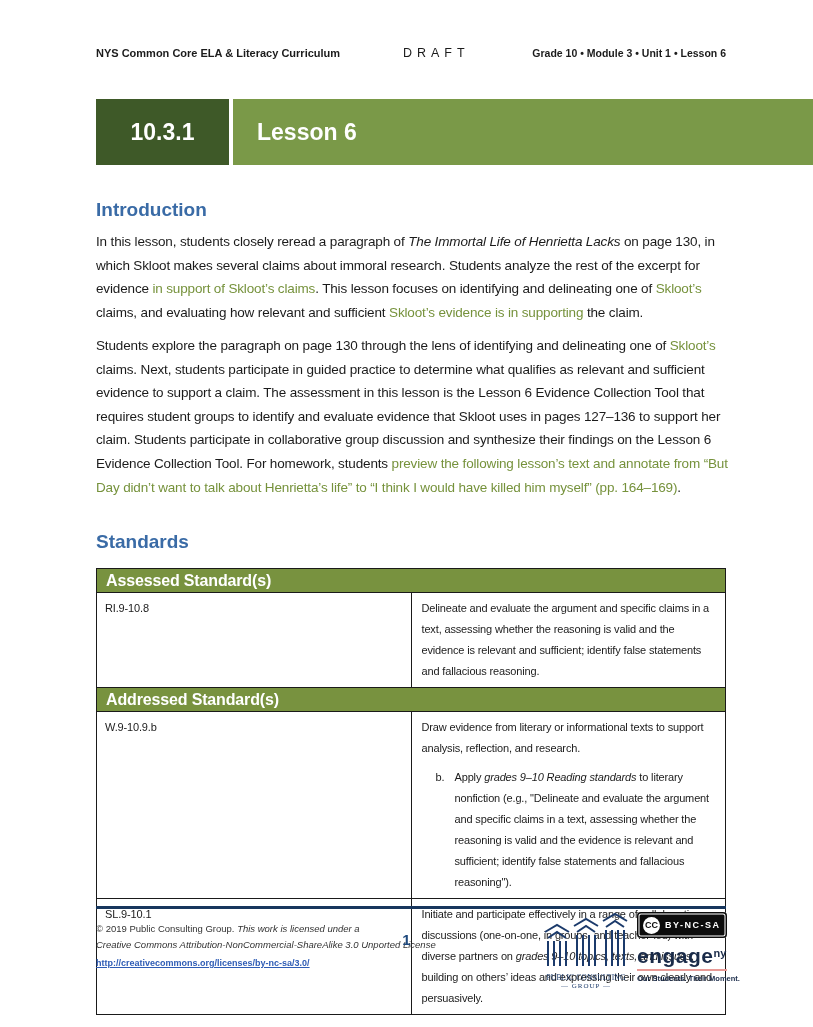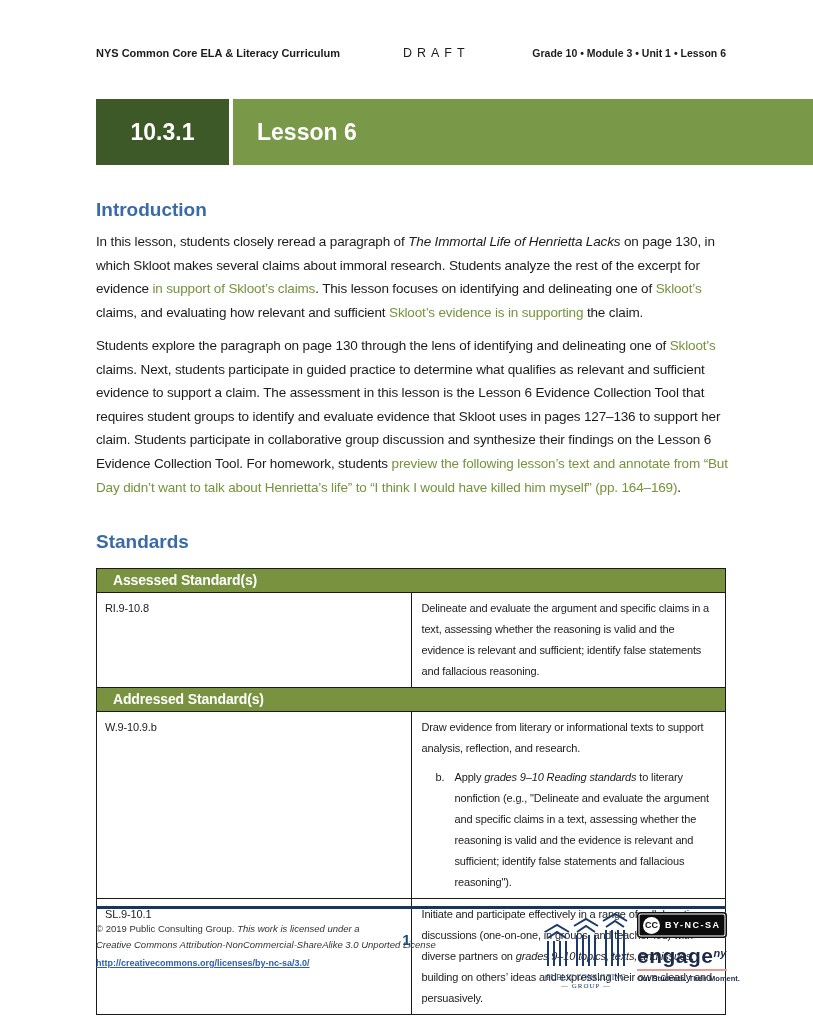--- a/index.html
+++ b/index.html
@@ -23,21 +23,21 @@
   #standards-h{top:531px;}
   .body{position:absolute;left:96px;width:632px;margin:0;font-size:13.5px;letter-spacing:-0.15px;line-height:23.6px;}
   #p1{top:230px;}
   #p2{top:334px;}
   .g{color:var(--green-text,#76923C);}
   .i{font-style:italic;}
   .b{font-weight:bold;}
   
   .standards-table{position:absolute;top:568px;left:96px;width:630px;border-collapse:collapse;table-layout:fixed;}
   .standards-table td{border:1px solid #1a1a1a;vertical-align:top;font-size:11px;letter-spacing:-0.15px;line-height:21px;}
-  .standards-table .thead{background:var(--table-header,#78923F);color:#fff;font-weight:bold;font-size:14px;padding:3px 16px;line-height:17px;}
+  .standards-table .thead{background:var(--table-header,#78923F);color:#fff;font-weight:bold;font-size:16px;padding:3px 9px;line-height:17px;}
   .standards-table .code{width:88px;padding:5px 6px 5px 8px;}
   .standards-table .desc{padding:5px 10px;}
   .cell-p{margin:0;}
   .subitem{display:flex;margin-top:8px;padding-left:14px;}
   .sub-label{width:19px;flex:0 0 19px;}
   .sub-text{flex:1;}
   
   .footer-rule{position:absolute;top:906px;left:96px;width:630px;height:3px;background:var(--navy,#17365D);}
   .footer-left{position:absolute;top:921px;left:96px;width:420px;}
   .f-line{font-size:9.5px;line-height:15.5px;color:#333;}
@@ -48,21 +48,21 @@
   .logos{position:absolute;top:912px;left:543px;width:184px;display:flex;gap:8px;}
   .pcg{width:88px;text-align:center;color:var(--logo-navy,#1B3A6B);}
   .pcg-l1{font-family:"Liberation Serif",serif;font-size:7.5px;letter-spacing:0.2px;margin-top:1px;white-space:nowrap;}
   .pcg-l2{font-family:"Liberation Serif",serif;font-size:7px;letter-spacing:1px;}
   .right-logos{width:90px;display:flex;flex-direction:column;align-items:stretch;}
   .cc-badge{background:#0c0c0c;border-radius:4px;height:26px;display:flex;align-items:center;gap:5px;padding:0 6px;box-shadow:inset 0 0 0 1.5px #0c0c0c, inset 0 0 0 2.5px #fff;}
   .cc-circle{width:17px;height:17px;border-radius:50%;background:#fff;color:#0c0c0c;font-size:9px;font-weight:bold;display:flex;align-items:center;justify-content:center;}
   .cc-label{color:#fff;font-size:9px;font-weight:bold;letter-spacing:1.5px;}
   .engage{margin-top:4px;color:var(--engage-navy,#1A2B49);}
   .engage-word{font-size:21px;font-weight:bold;letter-spacing:0.5px;line-height:22px;}
-  .engage-word sup{font-size:11px;font-weight:bold;vertical-align:6px;letter-spacing:0;font-style:italic;}
+  .engage-word sup{font-size:11px;font-weight:bold;vertical-align:6px;letter-spacing:0;}
   .engage-rule{height:2px;background:var(--engage-red,#E89A96);margin:2px 0 3px 0;}
   .engage-tag{font-size:7.5px;font-weight:bold;white-space:nowrap;}
 </style>
 </head>
 <body>
 
 <div class="page">
 
   <header class="doc-header">
     <span class="h-left">NYS Common Core ELA &amp; Literacy Curriculum</span>

